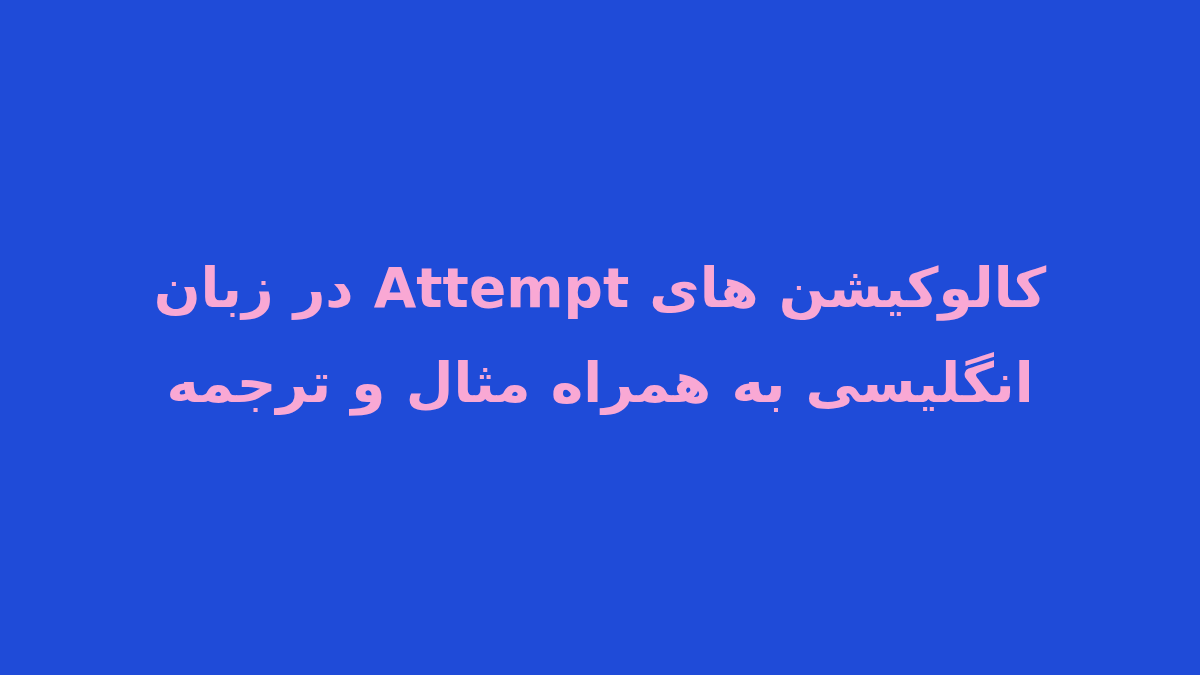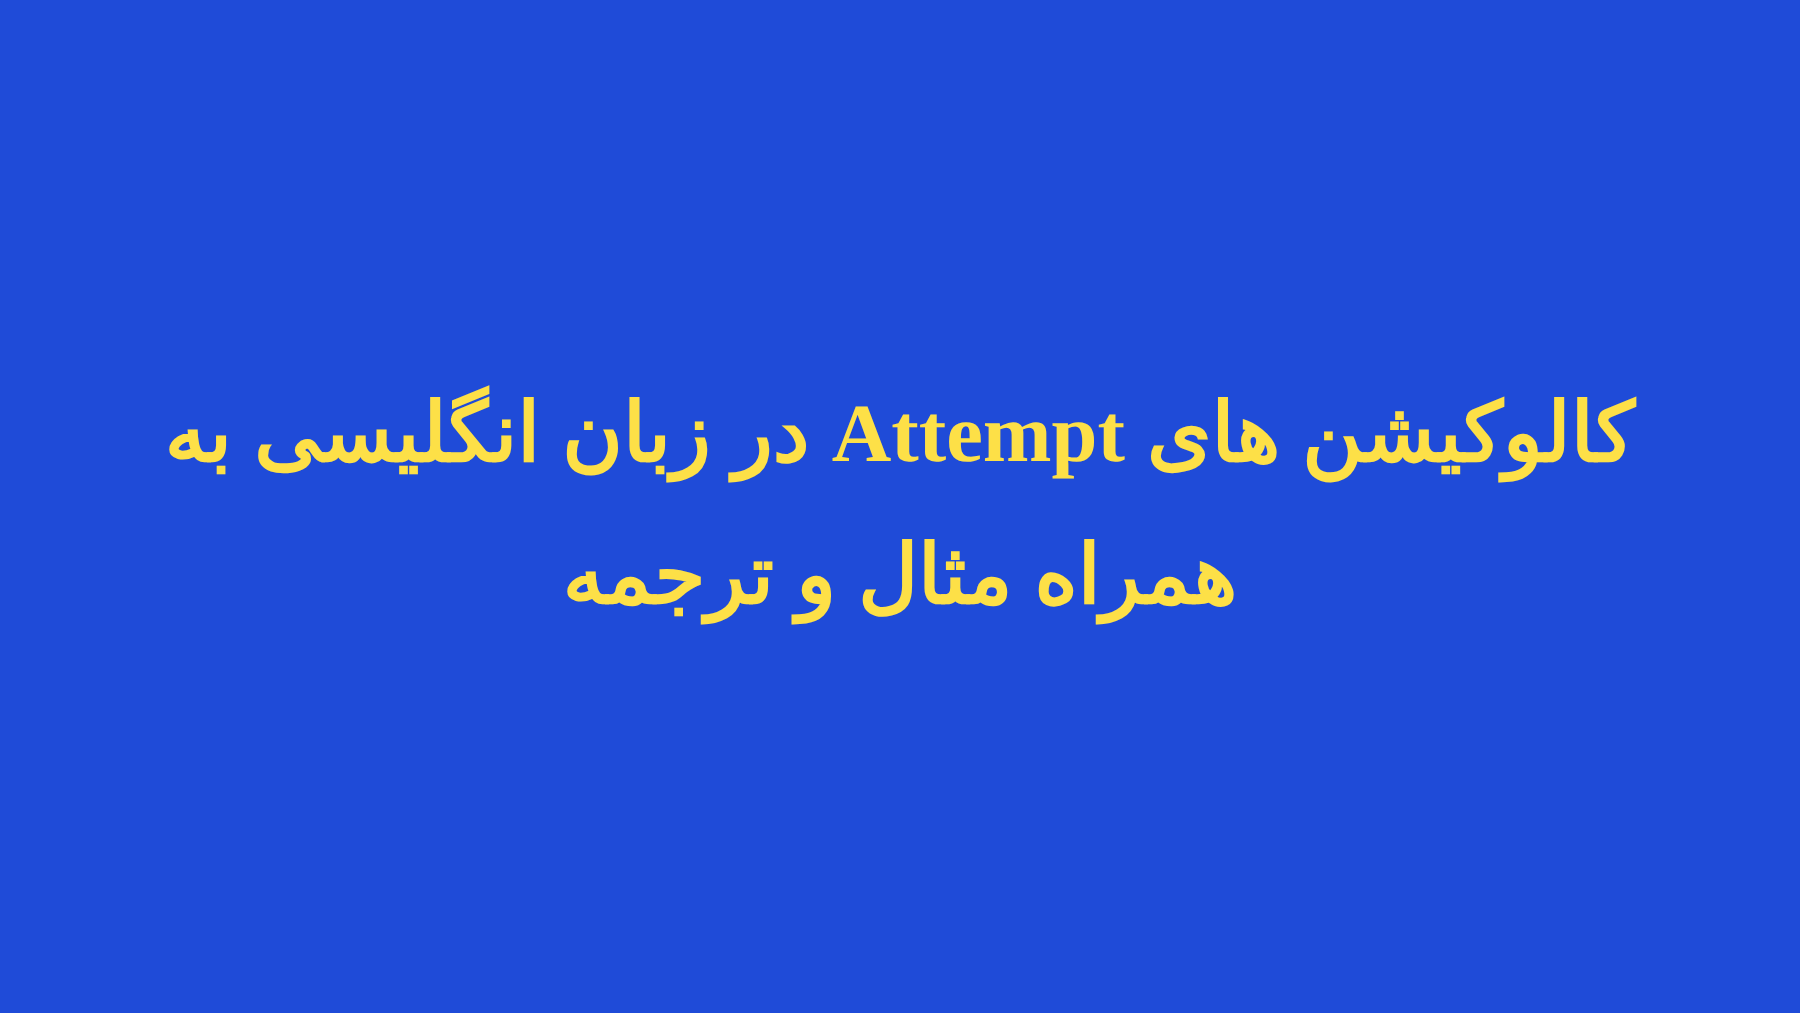--- a/index.html
+++ b/index.html
@@ -59,17 +59,17 @@
     display: inline-block;
   }
 </style>
 </head>
 <body>
 
 <div id="title-card" style="background: rgb(31, 75, 216); width: 1200px; height: 675px;">
 
   <div id="headline-block">
 
-    <h1 id="headline" style="color: #fde047; font-family: Liberation Serif, serif;"><span>کالوکیشن های</span> <span class="ltr-token">Attempt</span> <span>در زبان انگلیسی به همراه مثال و ترجمه</span></h1>
+    <h1 id="headline" style="color: #f9a8d4;"><span>کالوکیشن های</span> <span class="ltr-token">Attempt</span> <span>در زبان انگلیسی به همراه مثال و ترجمه</span></h1>
 
   </div>
 
 </div>
 
 </body></html>

